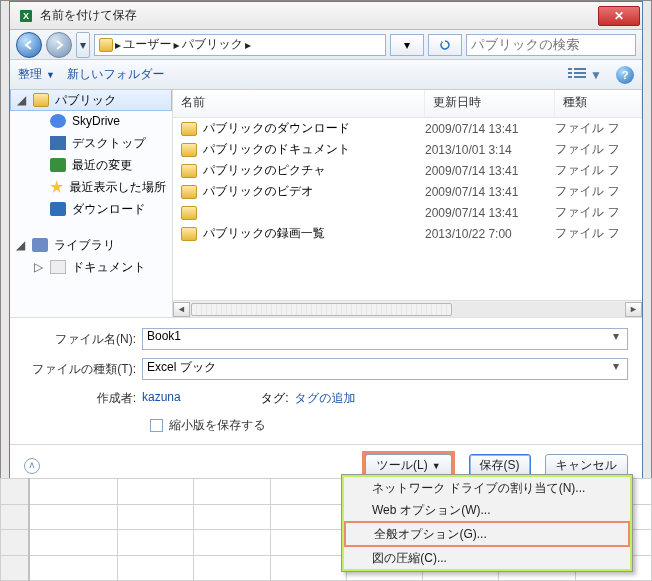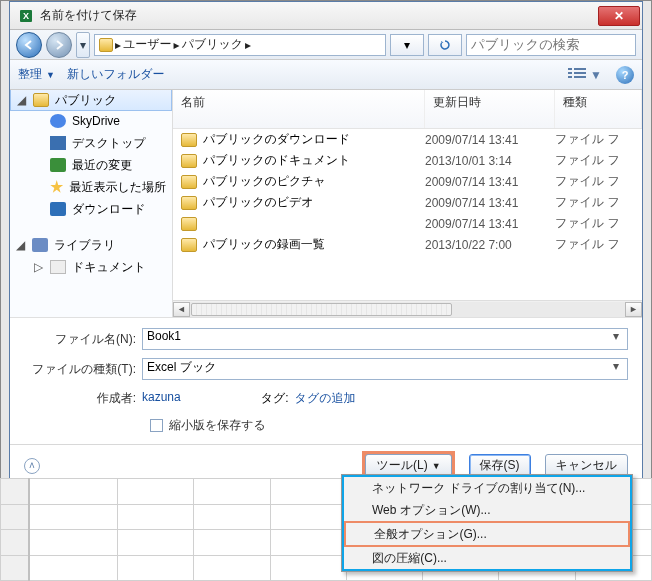--- a/index.html
+++ b/index.html
@@ -150,21 +150,21 @@
   .ic.recent { background:#3a8f3a; border-radius:2px; }
   .ic.star { background:#f6c244; clip-path: polygon(50% 0,61% 35%,98% 35%,68% 57%,79% 91%,50% 70%,21% 91%,32% 57%,2% 35%,39% 35%); }
   .ic.down { background:#2d6fb8; border-radius:2px; }
   .ic.lib { background:#6b8cc4; border-radius:2px; }
   .ic.doc { background:#eee; border:1px solid #bbb; }
   .section-gap { height: 14px; }
   
   .filebox { flex:1; position:relative; display:flex; flex-direction:column;}
   .columns {
     display:flex;
-    height: 39px;
+    height: 28px;
     border-bottom:1px solid #e4e4e4;
     color:#333;
     background: linear-gradient(#fff,#f4f6fa);
     justify-content: flex-end;
   }
   .columns div { padding: 4px 8px; border-right:1px solid #eee; }
   .col-name { width: 252px; }
   .col-date { width: 130px; }
   .col-type { flex:1; }
   .rows { flex:1; overflow:hidden; }
@@ -247,21 +247,21 @@
   .highlight-tools {
     padding: 3px;
     background: #ee8b66;
   }
   
   .menu {
     position:absolute;
     left: 341px;
     top: 474px;
     width: 292px;
-    background:#0ea5e9;
+    background:#bef264;
     border:1px solid #979797;
     box-shadow: 3px 3px 4px rgba(0,0,0,.25);
     padding: 2px;
     z-index: 10;
   }
   .menu .mi {
     height: 22px;
     display:flex; align-items:center;
     padding: 0 10px 0 28px;
     color:#222;

